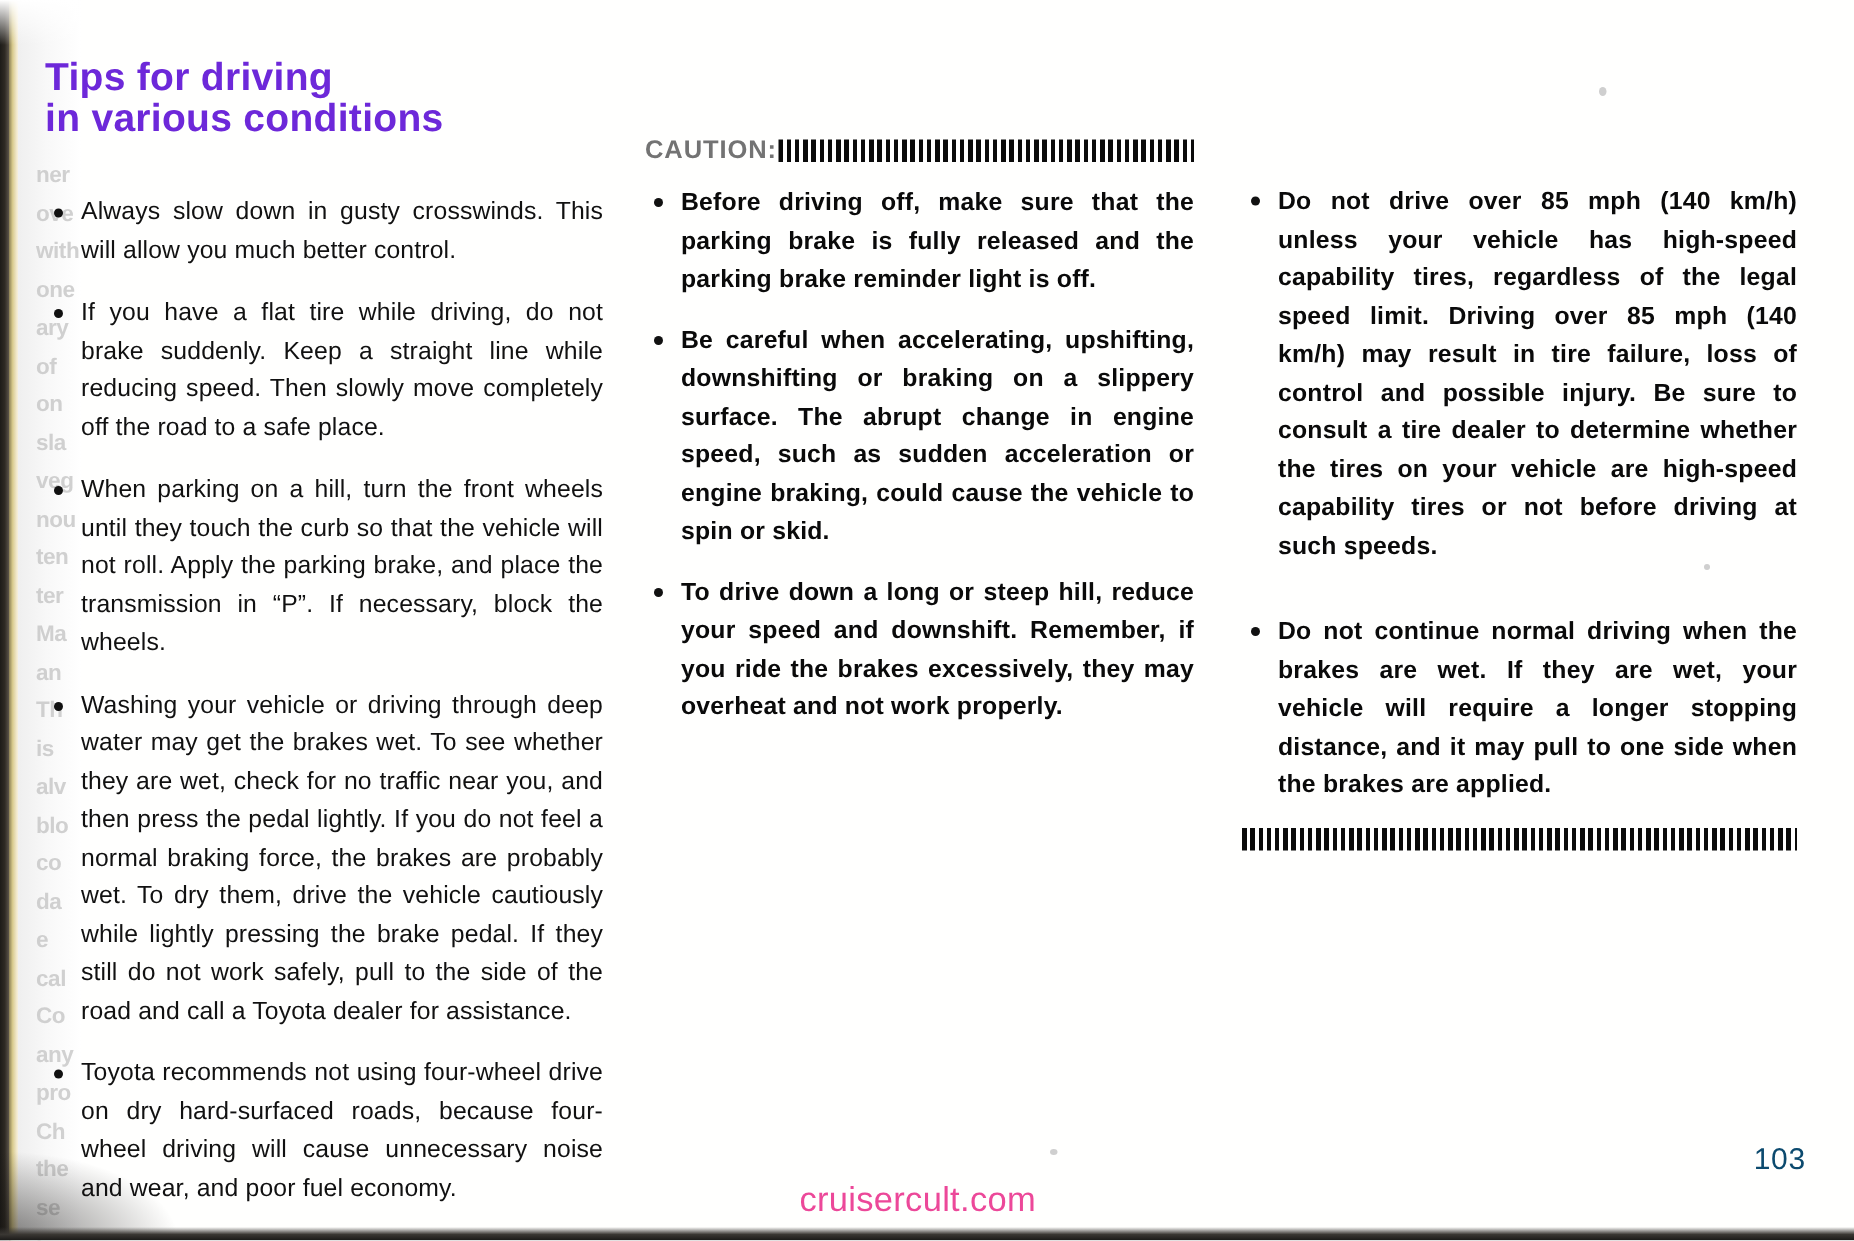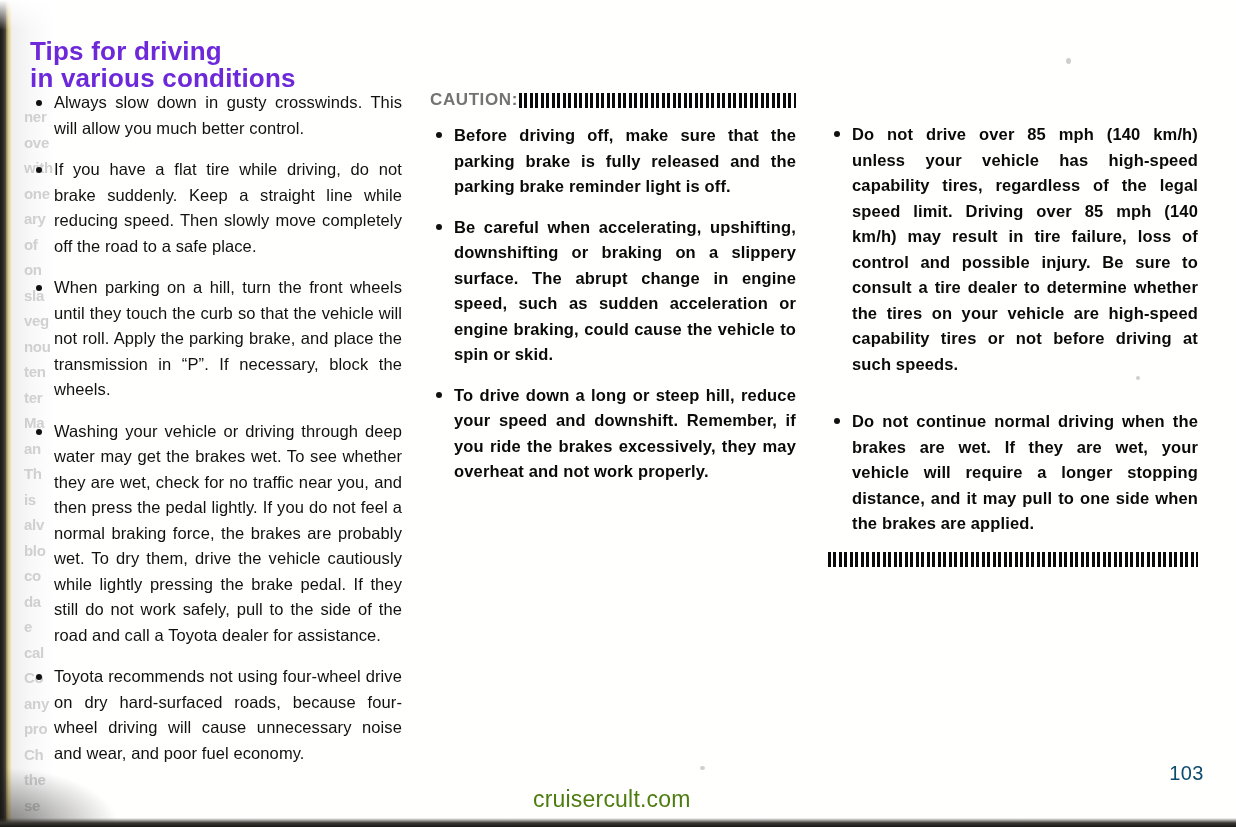--- a/index.html
+++ b/index.html
@@ -95,21 +95,21 @@
     letter-spacing: 0.2px;
     line-height: 27px;
     color: #6d28d9;
   }
 
   
   .col {
     position: absolute;
     top: 90px;
   }
-  .col-1 { left: 30px;  width: 372px; }
+  .col-1 { left: 30px;  width: 372px; margin-top: 39px; }
   .col-2 { left: 430px; width: 366px; }
   .col-3 { left: 828px; width: 370px; }
 
   .bullet-list { margin: 0; padding: 0; list-style: none; }
 
   .bullet {
     position: relative;
     padding-left: 24px;
     margin-bottom: 14px;
   }
@@ -191,21 +191,21 @@
     top: 762px;
     font-size: 20px;
     color: #0c4a6e;
     letter-spacing: 0.5px;
   }
   .watermark {
     position: absolute;
     left: 533px;
     top: 786px;
     font-size: 23px;
-    color: #4d7c0f;
+    color: #ec4899;
     letter-spacing: 0.2px;
   }
   .speck {
     position: absolute;
     background: #cfcfcf;
     border-radius: 50%;
     pointer-events: none;
   }
 </style>
 </head>

